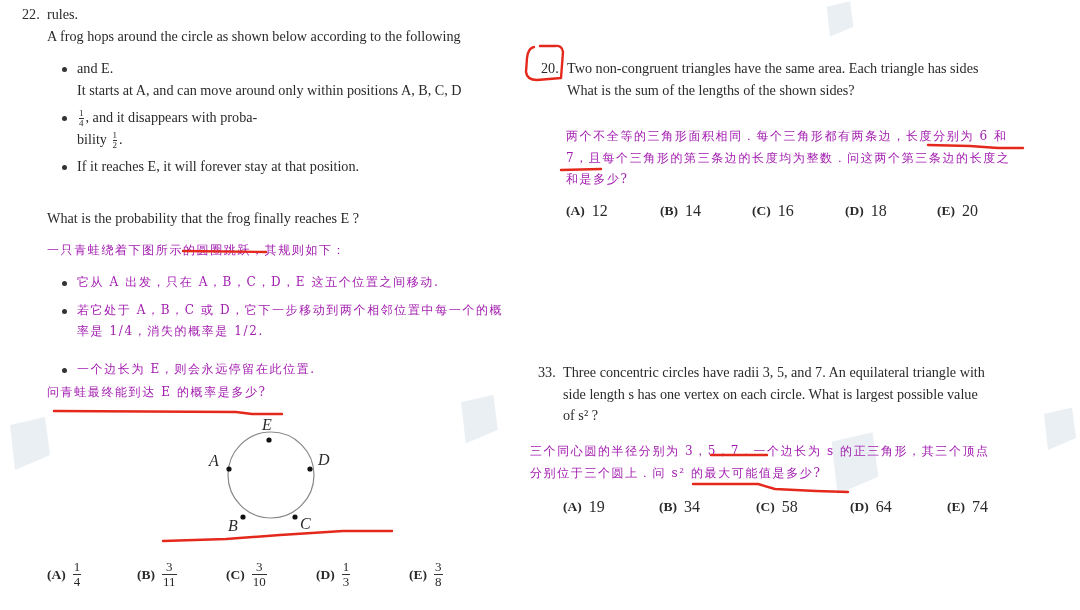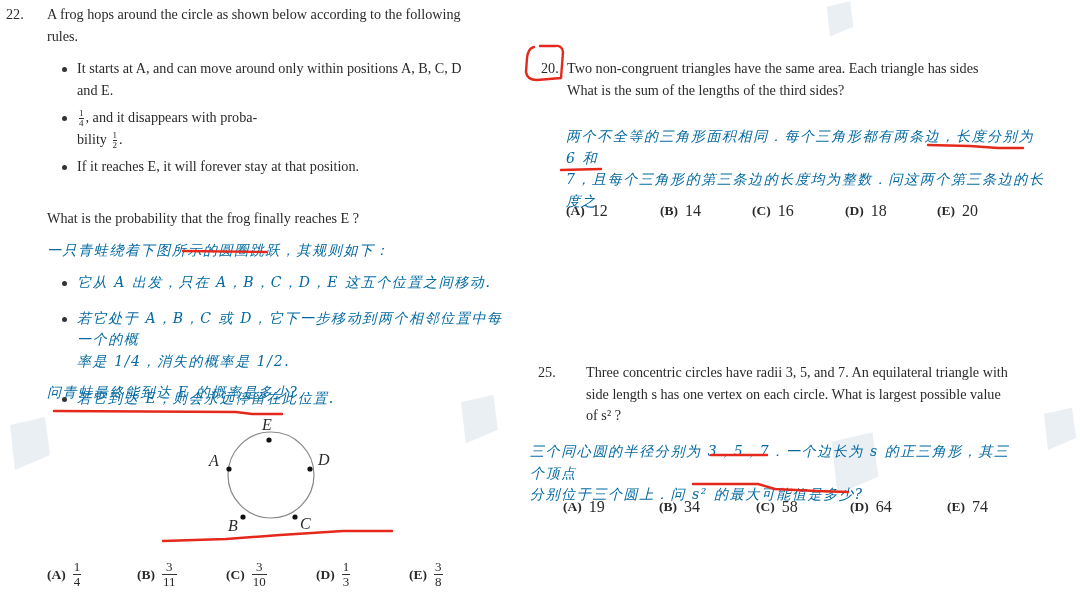--- a/index.html
+++ b/index.html
@@ -3,21 +3,21 @@
 <meta charset="utf-8">
 <style>
   html, body { margin:0; padding:0; }
   body {
     width:1080px; height:610px; overflow:hidden; position:relative;
     background:#ffffff; color:#2a2a2a;
     font-family: "Liberation Serif", "DejaVu Serif", serif;
   }
   .abs { position:absolute; }
   .en { font-size:14.2px; line-height:21.5px; }
-  .zh { font-size:14px; line-height:21.5px; letter-spacing:1.6px; font-family:"DejaVu Serif", "Liberation Serif", serif; color:#0369a1;font-style:italic; }
+  .zh { font-size:12px; line-height:21.5px; letter-spacing:1.6px; font-family:"DejaVu Serif", "Liberation Serif", serif; color:#a21caf; }
   .bullet-list { list-style:none; margin:0; padding:0; }
   .bullet-list li { position:relative; padding-left:0; margin-bottom:6px; }
   .bullet-list li::before {
     content:""; position:absolute; left:-15px; top:9px;
     width:5px; height:5px; border-radius:50%; background:#333;
   }
   .frac { display:inline-block; vertical-align:middle; text-align:center; font-size:9px; line-height:9px; margin:0 2px; }
   .frac span { display:block; }
   .frac .den { border-top:1px solid #333; }
   .bigfrac { display:inline-block; vertical-align:middle; text-align:center; font-size:13px; line-height:14px; }
@@ -40,55 +40,55 @@
     <path d="M5 10 L40 2 L45 40 L10 55 Z" fill="#5a7fa8"></path>
   </svg>
 <svg class="wm" style="left:820px;top:430px" width="70" height="70" viewBox="0 0 50 60">
     <path d="M5 10 L40 2 L45 40 L10 55 Z" fill="#5a7fa8"></path>
   </svg>
 <svg class="wm" style="left:800px;top:0px" width="80" height="40" viewBox="0 0 50 60">
     <path d="M5 10 L40 2 L45 40 L10 55 Z" fill="#5a7fa8"></path>
   </svg>
 
 <div>
-  <div class="abs en" style="left:6px;top:4px">22.</div>
+  <div class="abs en" style="left:22px;top:4px">22.</div>
   <div class="abs en" style="left:47px;top:4px;width:460px">
+    <div>rules.</div>
     <div>A frog hops around the circle as shown below according to the following</div>
-    <div>rules.</div>
   </div>
 
   <ul class="bullet-list abs en" style="left:77px;top:58px;width:430px">
     <li>
+      <div>and E.</div>
       <div>It starts at A, and can move around only within positions A, B, C, D</div>
-      <div>and E.</div>
     </li>
     <li>
       <div>
         <span class="frac"><span>1</span><span class="den">4</span></span><span>, and it disappears with proba-</span>
       </div>
       <div>
         <span>bility</span>
         <span class="frac"><span>1</span><span class="den">2</span></span><span>.</span>
       </div>
     </li>
     <li>
       <div>If it reaches E, it will forever stay at that position.</div>
     </li>
   </ul>
 
   <div class="abs en" style="left:47px;top:208px">What is the probability that the frog finally reaches E ?</div>
 
   <div class="abs zh" style="left:47px;top:240px">一只青蛙绕着下图所示的圆圈跳跃，其规则如下：</div>
   <ul class="bullet-list abs zh" style="left:77px;top:272px;width:440px">
-    <li style="margin-bottom:14px"><span>它从 A 出发，只在 A，B，C，D，E 这五个位置之间移动.</span></li>
+    <li style="margin-bottom:6px"><span>它从 A 出发，只在 A，B，C，D，E 这五个位置之间移动.</span></li>
     <li style="margin-bottom:16px">
       <div>若它处于 A，B，C 或 D，它下一步移动到两个相邻位置中每一个的概</div>
       <div>率是 1/4，消失的概率是 1/2.</div>
     </li>
-    <li><span>若它到达 E，则会永远停留在此位置.</span></li>
+    <li><span>一个边长为 E，则会永远停留在此位置.</span></li>
   </ul>
   <div class="abs zh" style="left:47px;top:382px">问青蛙最终能到达 E 的概率是多少?</div>
 
   <svg class="abs" style="left:195px;top:412px" width="160" height="135" viewBox="0 0 160 135">
     <circle cx="76" cy="63" r="43" fill="none" stroke="#888" stroke-width="1.2"></circle>
     <circle cx="74" cy="28" r="2.6" fill="#111"></circle>
     <circle cx="115" cy="57" r="2.6" fill="#111"></circle>
     <circle cx="100" cy="105" r="2.6" fill="#111"></circle>
     <circle cx="48" cy="105" r="2.6" fill="#111"></circle>
     <circle cx="34" cy="57" r="2.6" fill="#111"></circle>
@@ -133,25 +133,26 @@
         <span>3</span>
         <span class="den">8</span>
       </span>
     </div>
 </div>
 
 <div>
   <div class="abs en" style="left:541px;top:58px">20.</div>
   <div class="abs en" style="left:567px;top:58px;width:480px">
     <div>Two non-congruent triangles have the same area. Each triangle has sides</div>
-    <div>What is the sum of the lengths of the third sides?</div>
+    <div>What is the sum of the lengths of the shown sides?</div>
   </div>
   <div class="abs zh" style="left:566px;top:126px;width:480px">
     <div>两个不全等的三角形面积相同．每个三角形都有两条边，长度分别为 6 和</div>
     <div>7，且每个三角形的第三条边的长度均为整数．问这两个第三条边的长度之</div>
+    <div>和是多少?</div>
   </div>
   <div class="abs choice" style="left:566px;top:202px">
       <span class="lbl">(A)</span>
       <span>12</span>
     </div>
   <div class="abs choice" style="left:660px;top:202px">
       <span class="lbl">(B)</span>
       <span>14</span>
     </div>
   <div class="abs choice" style="left:752px;top:202px">
@@ -162,22 +163,22 @@
       <span class="lbl">(D)</span>
       <span>18</span>
     </div>
   <div class="abs choice" style="left:937px;top:202px">
       <span class="lbl">(E)</span>
       <span>20</span>
     </div>
 </div>
 
 <div>
-  <div class="abs en" style="left:538px;top:362px">25.</div>
-  <div class="abs en" style="left:586px;top:362px;width:490px">
+  <div class="abs en" style="left:538px;top:362px">33.</div>
+  <div class="abs en" style="left:563px;top:362px;width:490px">
     <div>Three concentric circles have radii 3, 5, and 7. An equilateral triangle with</div>
     <div>side length s has one vertex on each circle. What is largest possible value</div>
     <div>of s² ?</div>
   </div>
   <div class="abs zh" style="left:530px;top:441px;width:490px">
     <div>三个同心圆的半径分别为 3，5，7．一个边长为 s 的正三角形，其三个顶点</div>
     <div>分别位于三个圆上．问 s² 的最大可能值是多少?</div>
   </div>
   <div class="abs choice" style="left:563px;top:498px">
       <span class="lbl">(A)</span>

